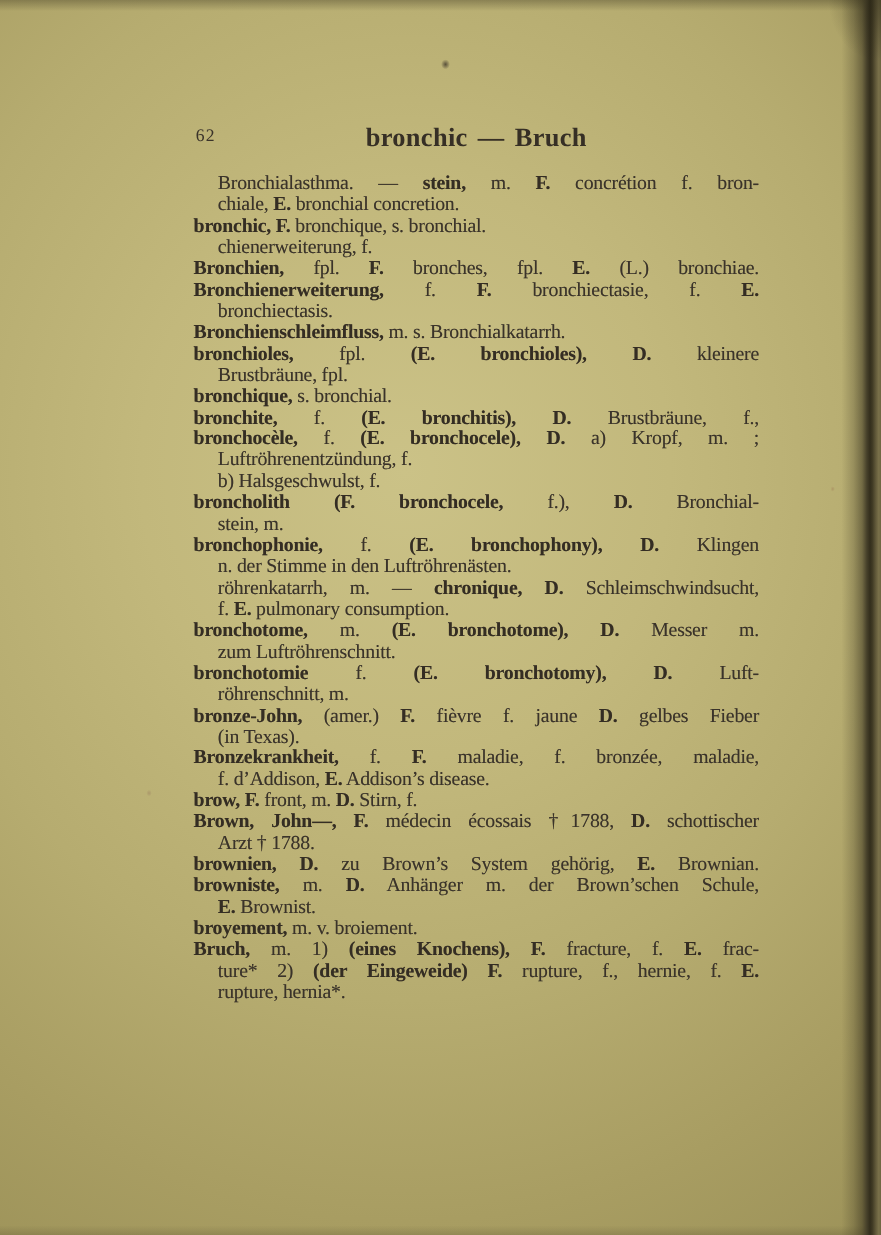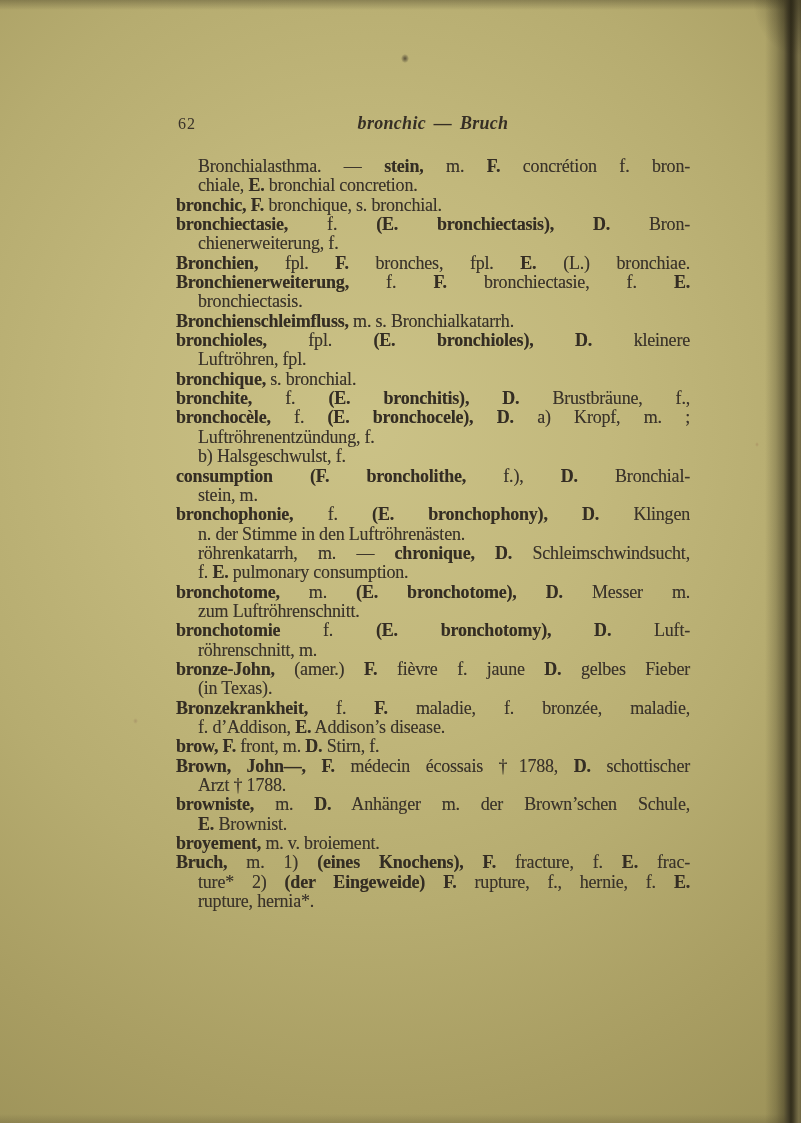--- a/index.html
+++ b/index.html
@@ -41,22 +41,22 @@
     background: radial-gradient(80% 80% at 100% 0%, rgba(40,36,20,0.5), rgba(40,36,20,0));
   }
   .page-number {
     position: absolute; left: 178px; top: 115px;
     font-size: 16px; color: #3a332a;
     letter-spacing: 1px;
   }
   .running-header {
     position: absolute; left: 433px; top: 113px;
     transform: translateX(-50%);
-    font-weight: bold; font-size: 18px; color: #362f25;
-    white-space: nowrap; word-spacing: 3px; letter-spacing: 0.3px; font-style: italic;
+    font-weight: bold; font-size: 24px; color: #362f25;
+    white-space: nowrap; word-spacing: 3px; letter-spacing: 0.3px;
   }
   .text-block {
     position: absolute; left: 176px; top: 157px; width: 514px;
     color: #3a332a;
     font-size: 18px; letter-spacing: -0.2px;
     text-shadow: 0 0 0.5px rgba(58,51,42,0.45);
   }
   .line {
     height: 19.35px; line-height: 19.35px;
     text-align: justify; text-align-last: left;
@@ -77,50 +77,50 @@
   <div class="right-edge"></div>
   <div class="corner-shade"></div>
 
   <div class="page-number">62</div>
   <div class="running-header">bronchic — Bruch</div>
 
   <div class="text-block">
       <div class="line cont just"><span>Bronchialasthma. — </span><b>stein,</b><span> m. </span><b>F.</b><span> concrétion f. bron-</span></div>
       <div class="line cont"><span>chiale, </span><b>E.</b><span> bronchial concretion.</span></div>
       <div class="line"><b>bronchic,</b><span> </span><b>F.</b><span> bronchique, s. bronchial.</span></div>
-      <div class="line just"><b>bronchiectasie,</b><span> f. </span><b>(E. bronchiectasis),</b><span> </span><b>D.</b><span> Bron-</span></div>
       <div class="line cont"><span>chienerweiterung, f.</span></div>
       <div class="line just"><b>Bronchien,</b><span> fpl. </span><b>F.</b><span> bronches, fpl. </span><b>E.</b><span> (L.) bronchiae.</span></div>
       <div class="line just"><b>Bronchienerweiterung,</b><span> f. </span><b>F.</b><span> bronchiectasie, f. </span><b>E.</b></div>
       <div class="line cont"><span>bronchiectasis.</span></div>
       <div class="line"><b>Bronchienschleimfluss,</b><span> m. s. Bronchialkatarrh.</span></div>
       <div class="line just"><b>bronchioles,</b><span> fpl. </span><b>(E. bronchioles),</b><span> </span><b>D.</b><span> kleinere</span></div>
-      <div class="line cont"><span>Luftröhren, fpl.</span></div>
+      <div class="line cont"><span>Brustbräune, fpl.</span></div>
       <div class="line"><b>bronchique,</b><span> s. bronchial.</span></div>
       <div class="line just"><b>bronchite,</b><span> f. </span><b>(E. bronchitis),</b><span> </span><b>D.</b><span> Brustbräune, f.,</span></div>
       <div class="line just"><b>bronchocèle,</b><span> f. </span><b>(E. bronchocele),</b><span> </span><b>D.</b><span> a) Kropf, m. ;</span></div>
       <div class="line cont"><span>Luftröhrenentzündung, f.</span></div>
       <div class="line cont"><span>b) Halsgeschwulst, f.</span></div>
-      <div class="line just"><b>consumption (F. broncholithe,</b><span> f.), </span><b>D.</b><span> Bronchial-</span></div>
+      <div class="line just"><b>broncholith (F. bronchocele,</b><span> f.), </span><b>D.</b><span> Bronchial-</span></div>
       <div class="line cont"><span>stein, m.</span></div>
       <div class="line just"><b>bronchophonie,</b><span> f. </span><b>(E. bronchophony),</b><span> </span><b>D.</b><span> Klingen</span></div>
       <div class="line cont"><span>n. der Stimme in den Luftröhrenästen.</span></div>
       <div class="line cont just"><span>röhrenkatarrh, m. — </span><b>chronique,</b><span> </span><b>D.</b><span> Schleimschwindsucht,</span></div>
       <div class="line cont"><span>f. </span><b>E.</b><span> pulmonary consumption.</span></div>
       <div class="line just"><b>bronchotome,</b><span> m. </span><b>(E. bronchotome),</b><span> </span><b>D.</b><span> Messer m.</span></div>
       <div class="line cont"><span>zum Luftröhrenschnitt.</span></div>
       <div class="line just"><b>bronchotomie</b><span> f. </span><b>(E. bronchotomy),</b><span> </span><b>D.</b><span> Luft-</span></div>
       <div class="line cont"><span>röhrenschnitt, m.</span></div>
       <div class="line just"><b>bronze-John,</b><span> (amer.) </span><b>F.</b><span> fièvre f. jaune </span><b>D.</b><span> gelbes Fieber</span></div>
       <div class="line cont"><span>(in Texas).</span></div>
       <div class="line just"><b>Bronzekrankheit,</b><span> f. </span><b>F.</b><span> maladie, f. bronzée, maladie,</span></div>
       <div class="line cont"><span>f. d’Addison, </span><b>E.</b><span> Addison’s disease.</span></div>
       <div class="line"><b>brow,</b><span> </span><b>F.</b><span> front, m. </span><b>D.</b><span> Stirn, f.</span></div>
       <div class="line just"><b>Brown,</b><span> </span><b>John—,</b><span> </span><b>F.</b><span> médecin écossais †1788, </span><b>D.</b><span> schottischer</span></div>
       <div class="line cont"><span>Arzt † 1788.</span></div>
+      <div class="line just"><b>brownien,</b><span> </span><b>D.</b><span> zu Brown’s System gehörig, </span><b>E.</b><span> Brownian.</span></div>
       <div class="line just"><b>browniste,</b><span> m. </span><b>D.</b><span> Anhänger m. der Brown’schen Schule,</span></div>
       <div class="line cont"><b>E.</b><span> Brownist.</span></div>
       <div class="line"><b>broyement,</b><span> m. v. broiement.</span></div>
       <div class="line just"><b>Bruch,</b><span> m. 1) </span><b>(eines Knochens),</b><span> </span><b>F.</b><span> fracture, f. </span><b>E.</b><span> frac-</span></div>
       <div class="line cont just"><span>ture* 2) </span><b>(der Eingeweide)</b><span> </span><b>F.</b><span> rupture, f., hernie, f. </span><b>E.</b></div>
       <div class="line cont"><span>rupture, hernia*.</span></div>
     </div>
 <div class="speck" style="left: 401px; top: 54px; width: 8px; height: 9px; background: radial-gradient(rgba(72, 64, 48, 0.85) 0%, rgba(0, 0, 0, 0) 72%);"></div>
     <div class="speck" style="left: 133px; top: 718px; width: 5px; height: 6px; background: radial-gradient(rgba(140, 105, 85, 0.35) 0%, rgba(0, 0, 0, 0) 72%);"></div>
     <div class="speck" style="left: 755px; top: 442px; width: 4px; height: 5px; background: radial-gradient(rgba(145, 95, 70, 0.3) 0%, rgba(0, 0, 0, 0) 72%);"></div>

